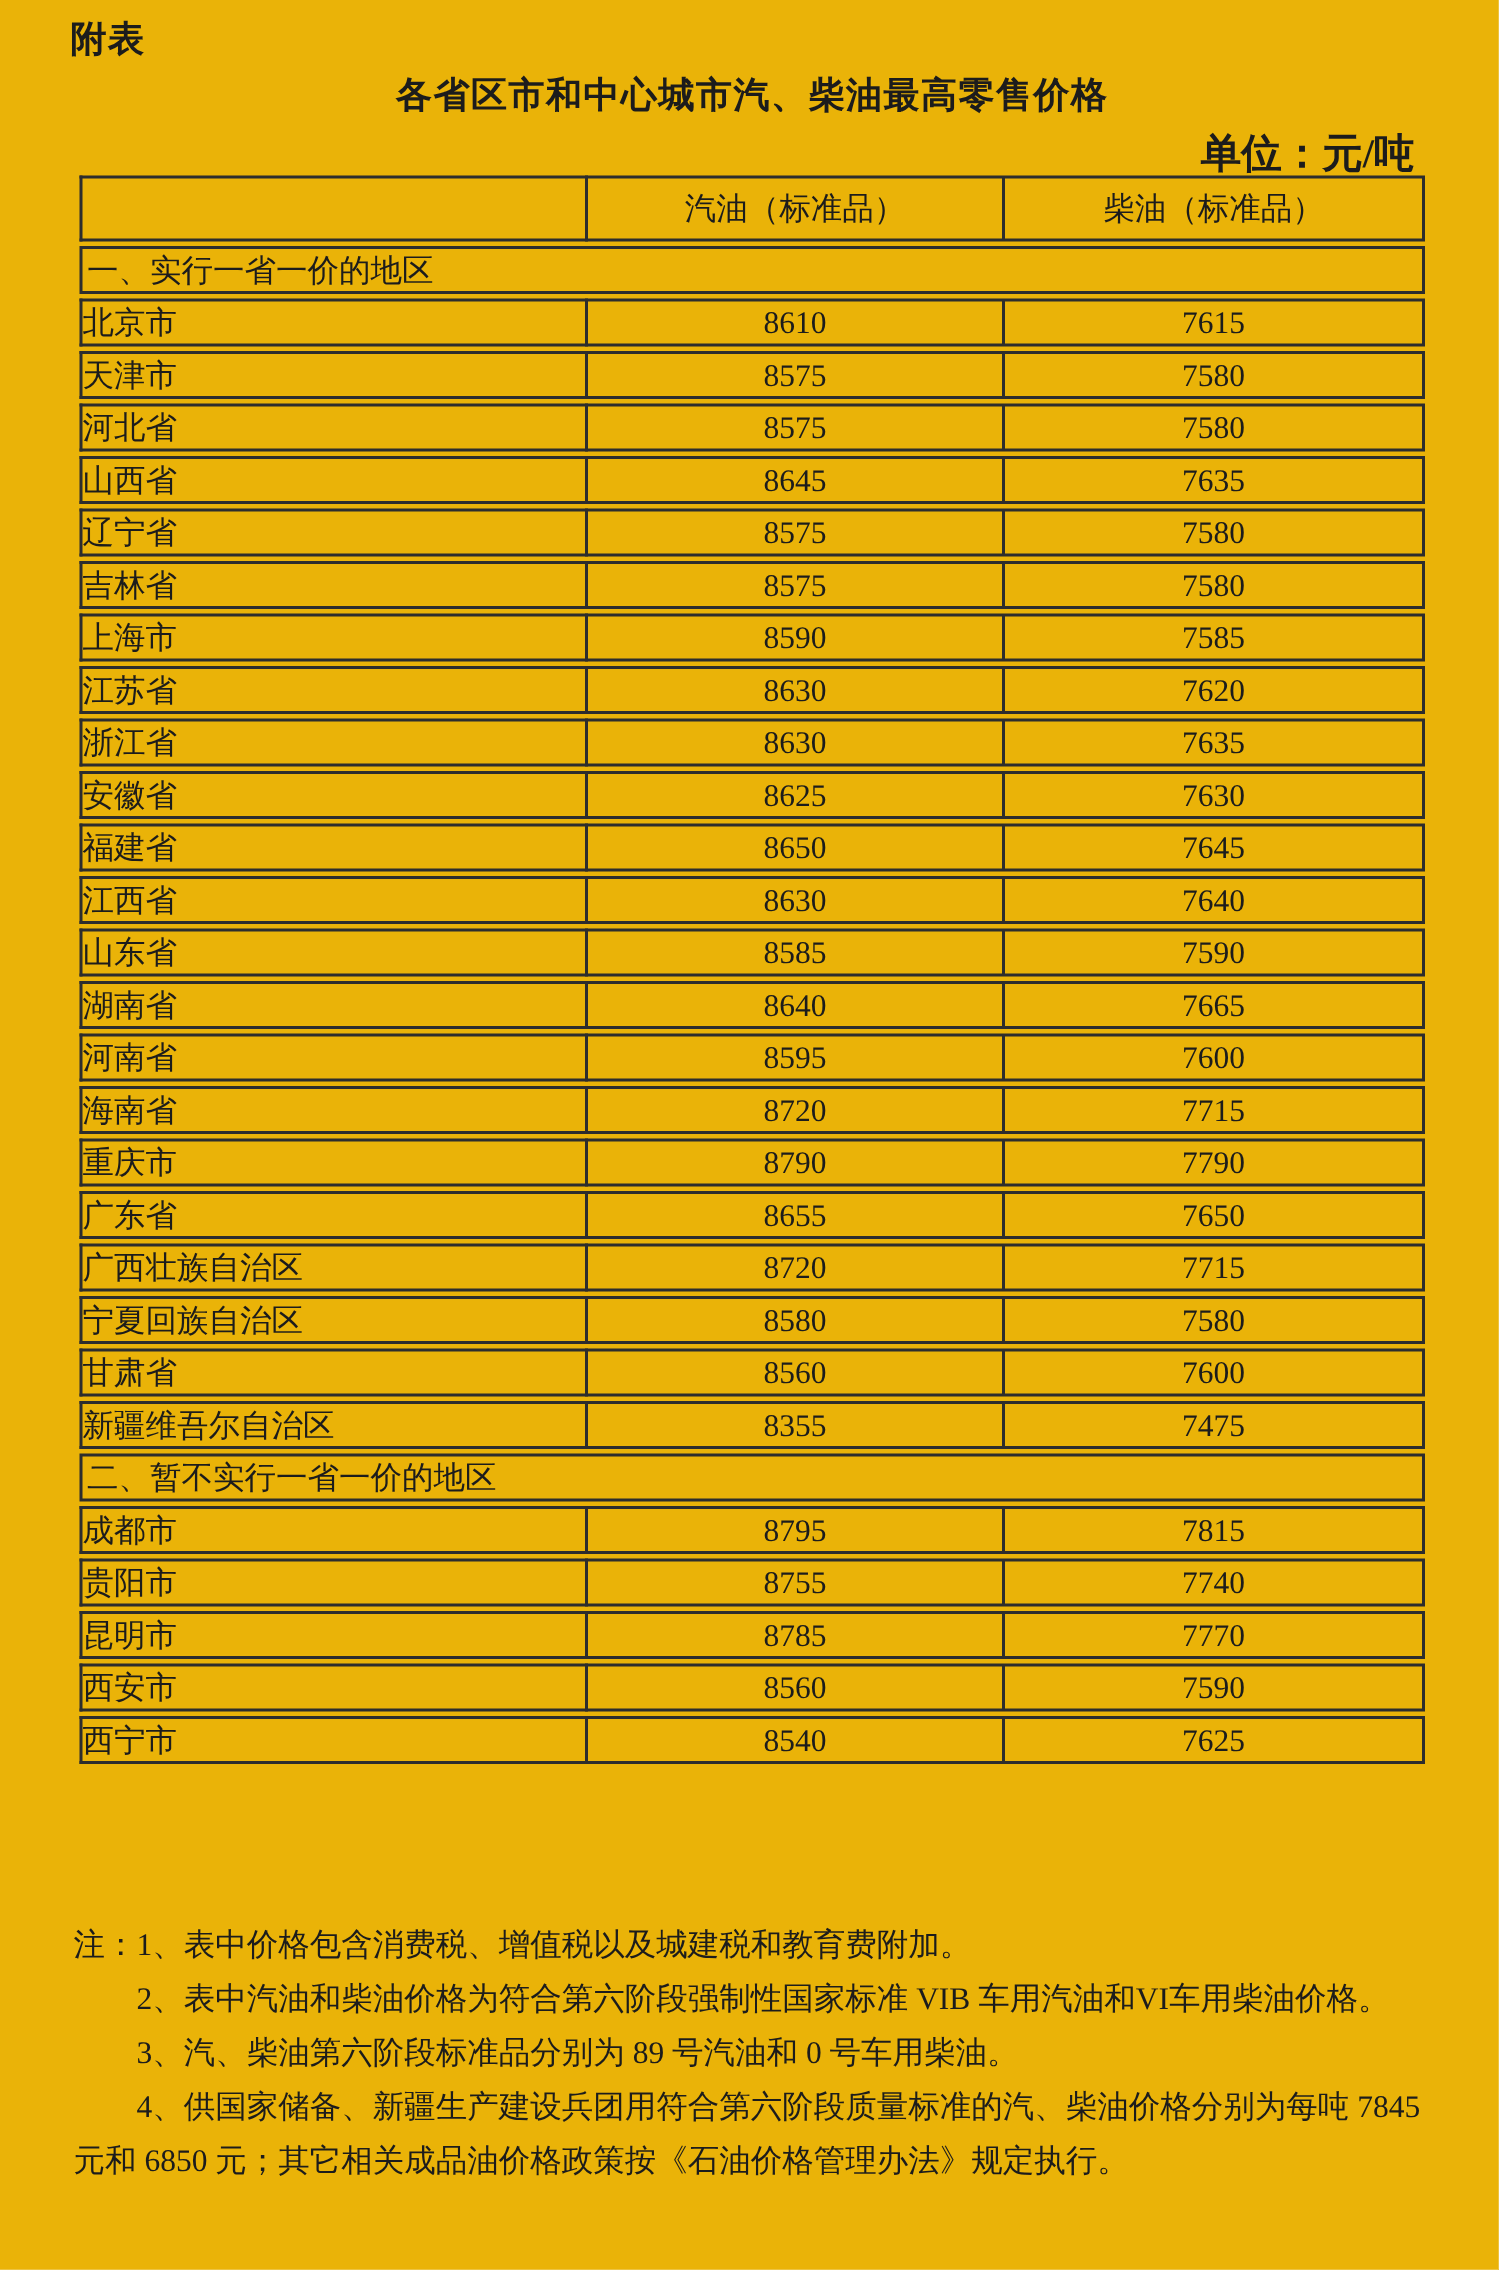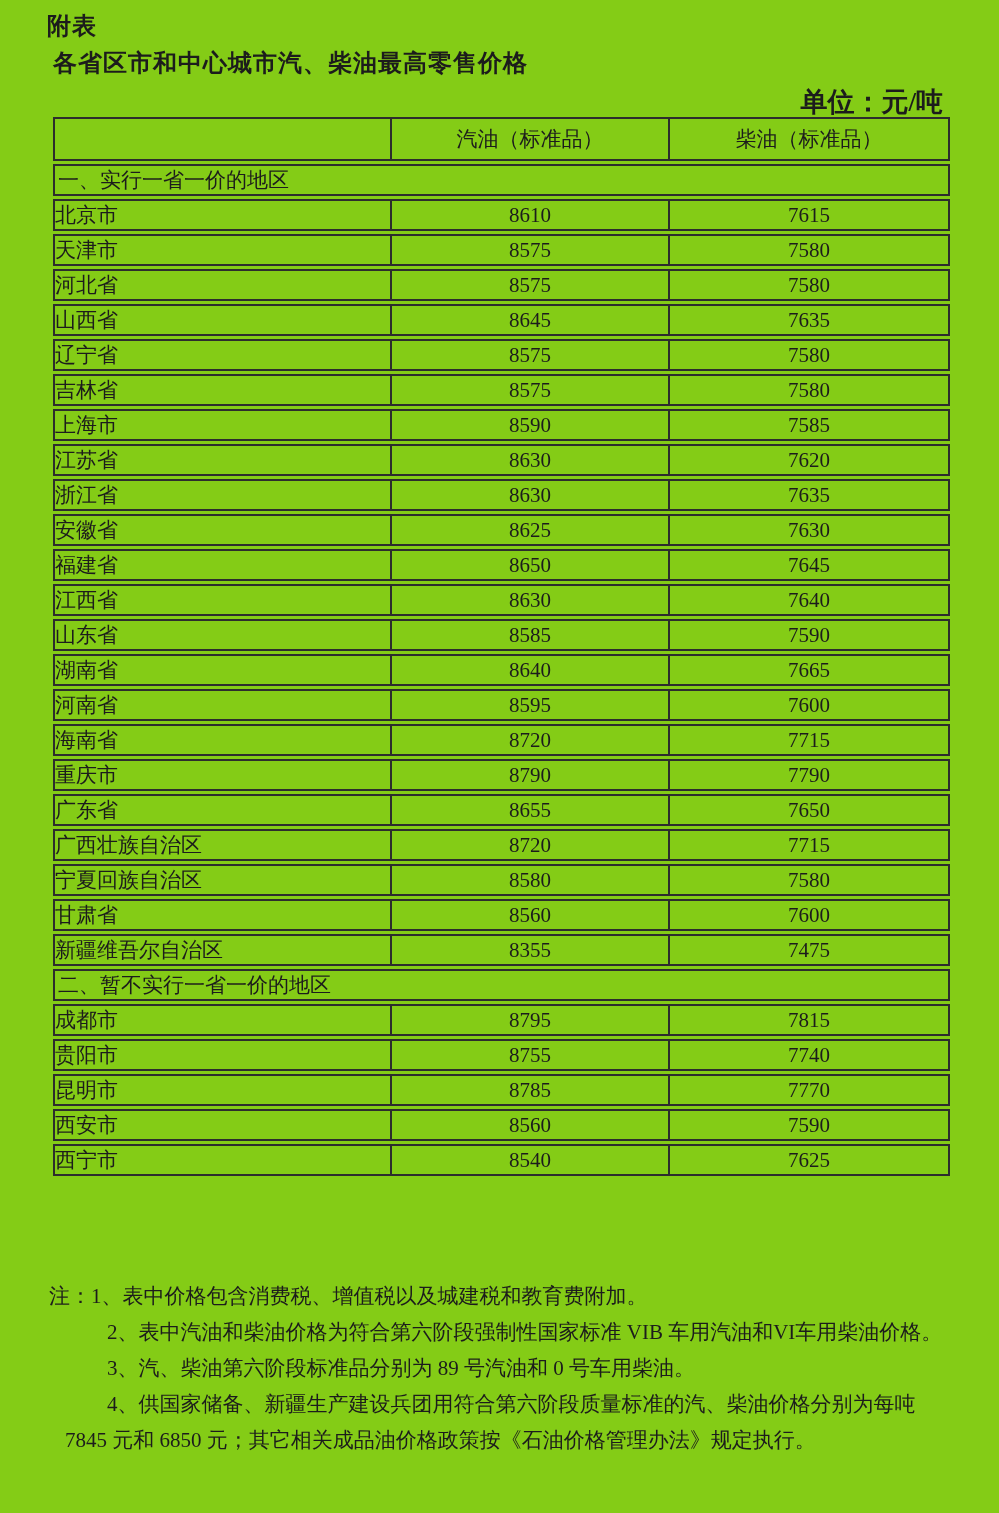--- a/index.html
+++ b/index.html
@@ -4,36 +4,36 @@
 <style>
   html, body { margin: 0; padding: 0; }
   body {
     width: 999px; height: 1513px;
     background: #f7f7f7;
     font-family: "Liberation Serif", serif;
   }
   .doc {
     position: relative;
     width: 999px; height: 1513px;
-    background: #84cc16;
+    background: #eab308;
     color: #1c1c1c;
     overflow: hidden;
   }
   .tag {
     position: absolute;
     left: 47px; top: 10px;
     font-size: 24px;
     font-weight: bold;
     letter-spacing: 1px;
   }
   .title {
     position: absolute;
     left: 53px; top: 47px;
     width: 897px;
-    text-align: left;
+    text-align: center;
     font-size: 24px;
     font-weight: bold;
     letter-spacing: 1px;
   }
   .unit {
     position: absolute;
     left: 53px; top: 84px;
     width: 890px;
     text-align: right;
     font-size: 27px;
@@ -70,21 +70,21 @@
   td.num-cell { text-align: center; }
   .notes {
     position: absolute;
     left: 49px; top: 1278px;
     width: 900px;
     font-size: 21px;
     line-height: 36px;
     color: #1c1c1c;
   }
   .notes p { margin: 0; }
-  .notes p.indent { text-indent: 2em; margin-left: 16px; }
+  .notes p.indent { text-indent: 2em; }
 </style>
 </head>
 <body>
 
 <div class="doc">
 
   <div class="tag">附表</div>
 
   <div class="title">各省区市和中心城市汽、柴油最高零售价格</div>
 

